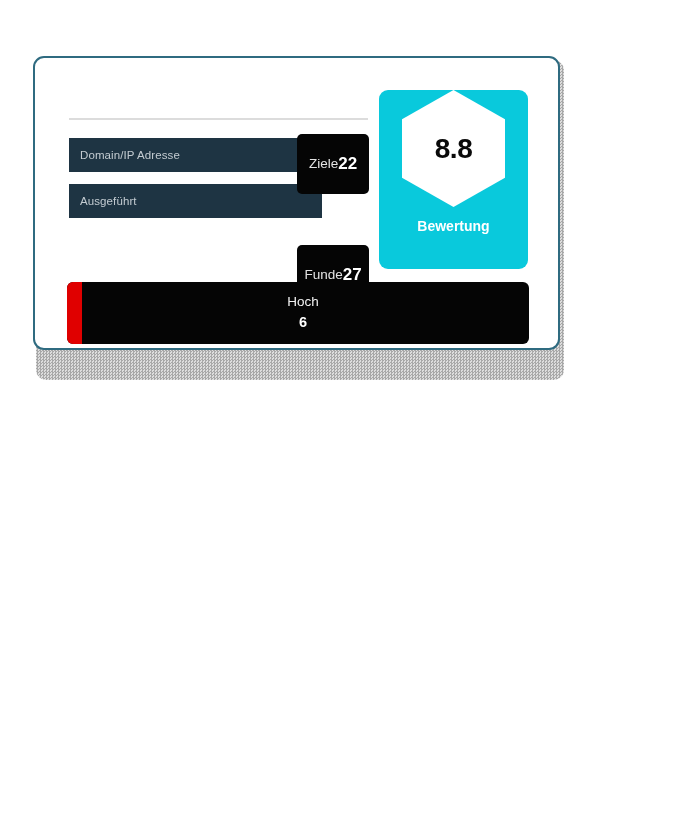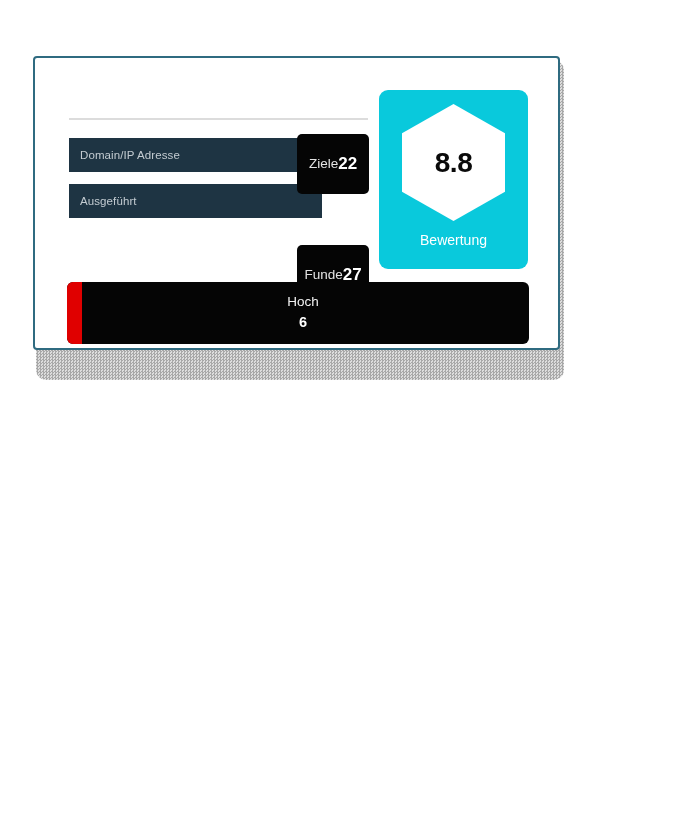--- a/index.html
+++ b/index.html
@@ -33,21 +33,21 @@
   
   #dashboard-card {
     position: absolute;
     left: 33px;
     top: 56px;
     width: 527px;
     height: 294px;
     box-sizing: border-box;
     background: #ffffff;
     border: 2px solid #2f6b80;
-    border-radius: 4px;
+    border-radius: 11px;
   }
 
   .card-inner {
     position: absolute;
     inset: 0;
   }
 
   
   #form-divider {
     position: absolute;
@@ -119,42 +119,41 @@
     left: 344px;
     top: 32px;
     width: 149px;
     height: 179px;
     background: #09c9dc;
     border-radius: 9px;
     display: flex;
     flex-direction: column;
     align-items: center;
     justify-content: flex-start;
-    padding-top: 14px;
     box-sizing: border-box;
   }
   #rating-hexagon {
     width: 103px;
     height: 117px;
     background: #ffffff;
     clip-path: polygon(50% 0%, 100% 25%, 100% 75%, 50% 100%, 0% 75%, 0% 25%);
     display: flex;
     align-items: center;
     justify-content: center;
   }
   #rating-score {
     font-size: 28px;
     font-weight: bold;
     color: #0a0a0a;
     letter-spacing: -0.5px;
   }
   #rating-label {
     margin-top: 11px;
     font-size: 14px;
-    font-weight: normal;
+    font-weight: bold;
     color: #ffffff;
   }
 
   
   #severity-row {
     position: absolute;
     left: 32px;
     top: 224px;
     width: 462px;
     height: 62px;

